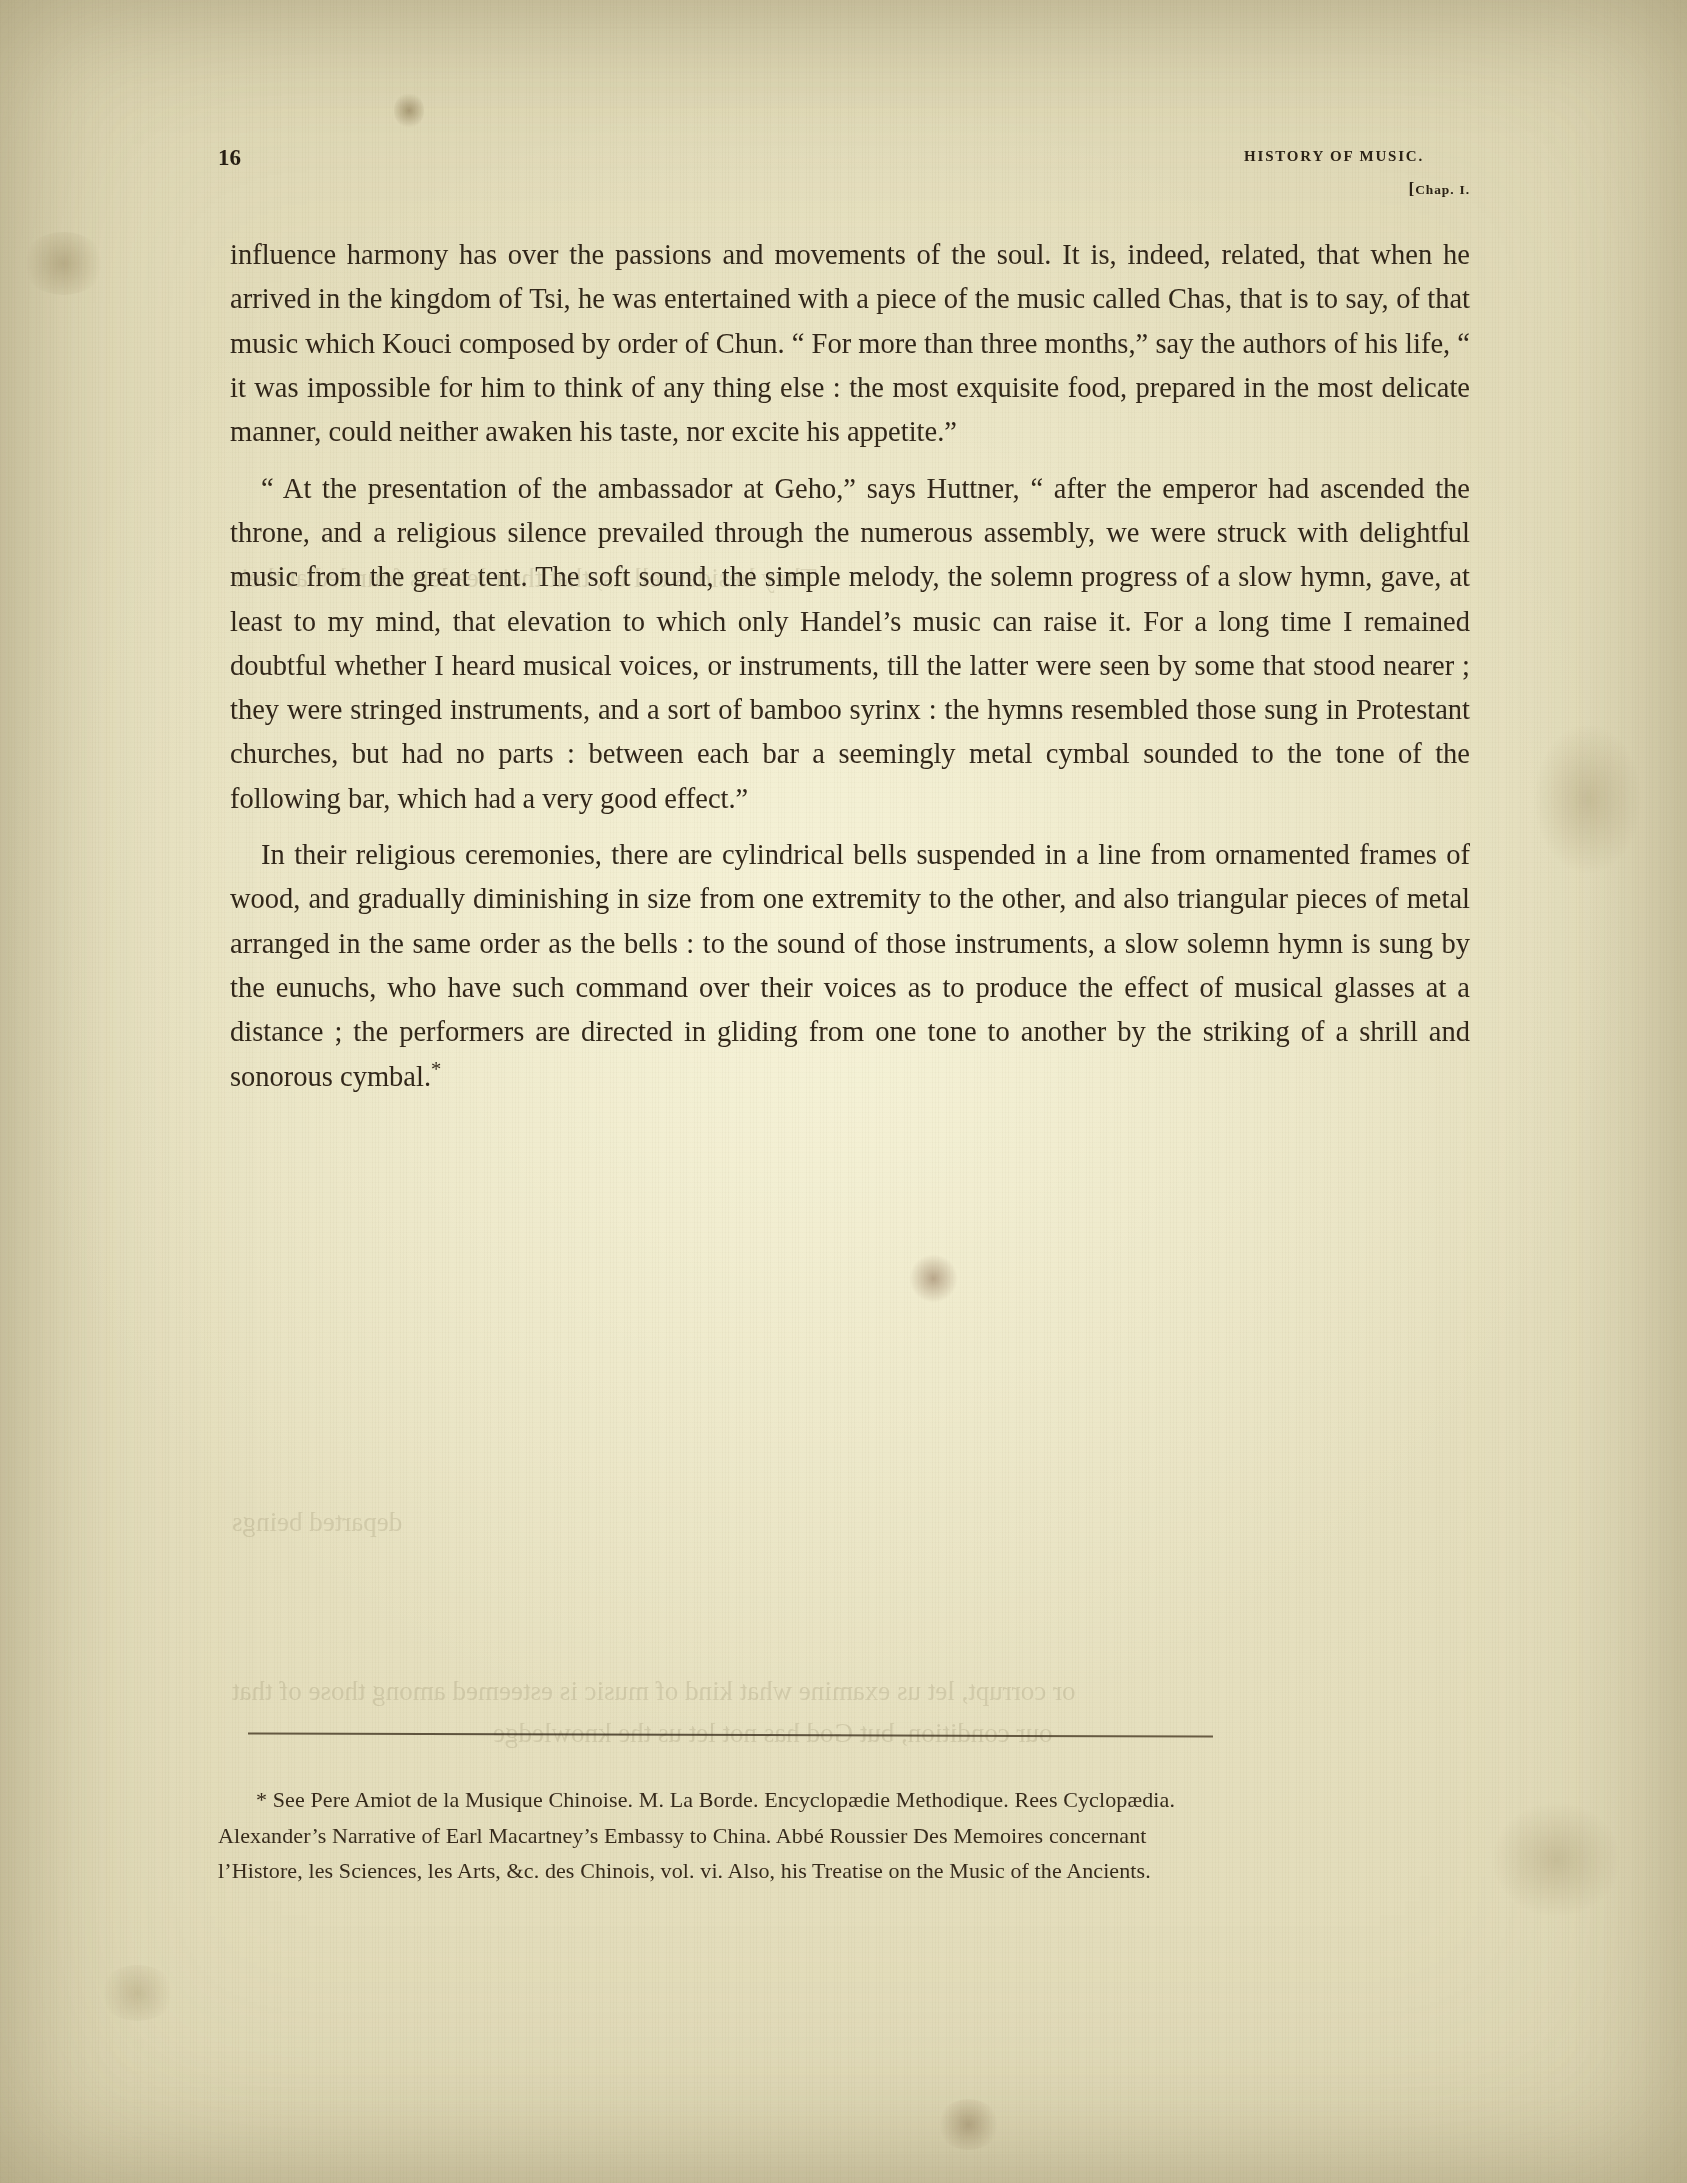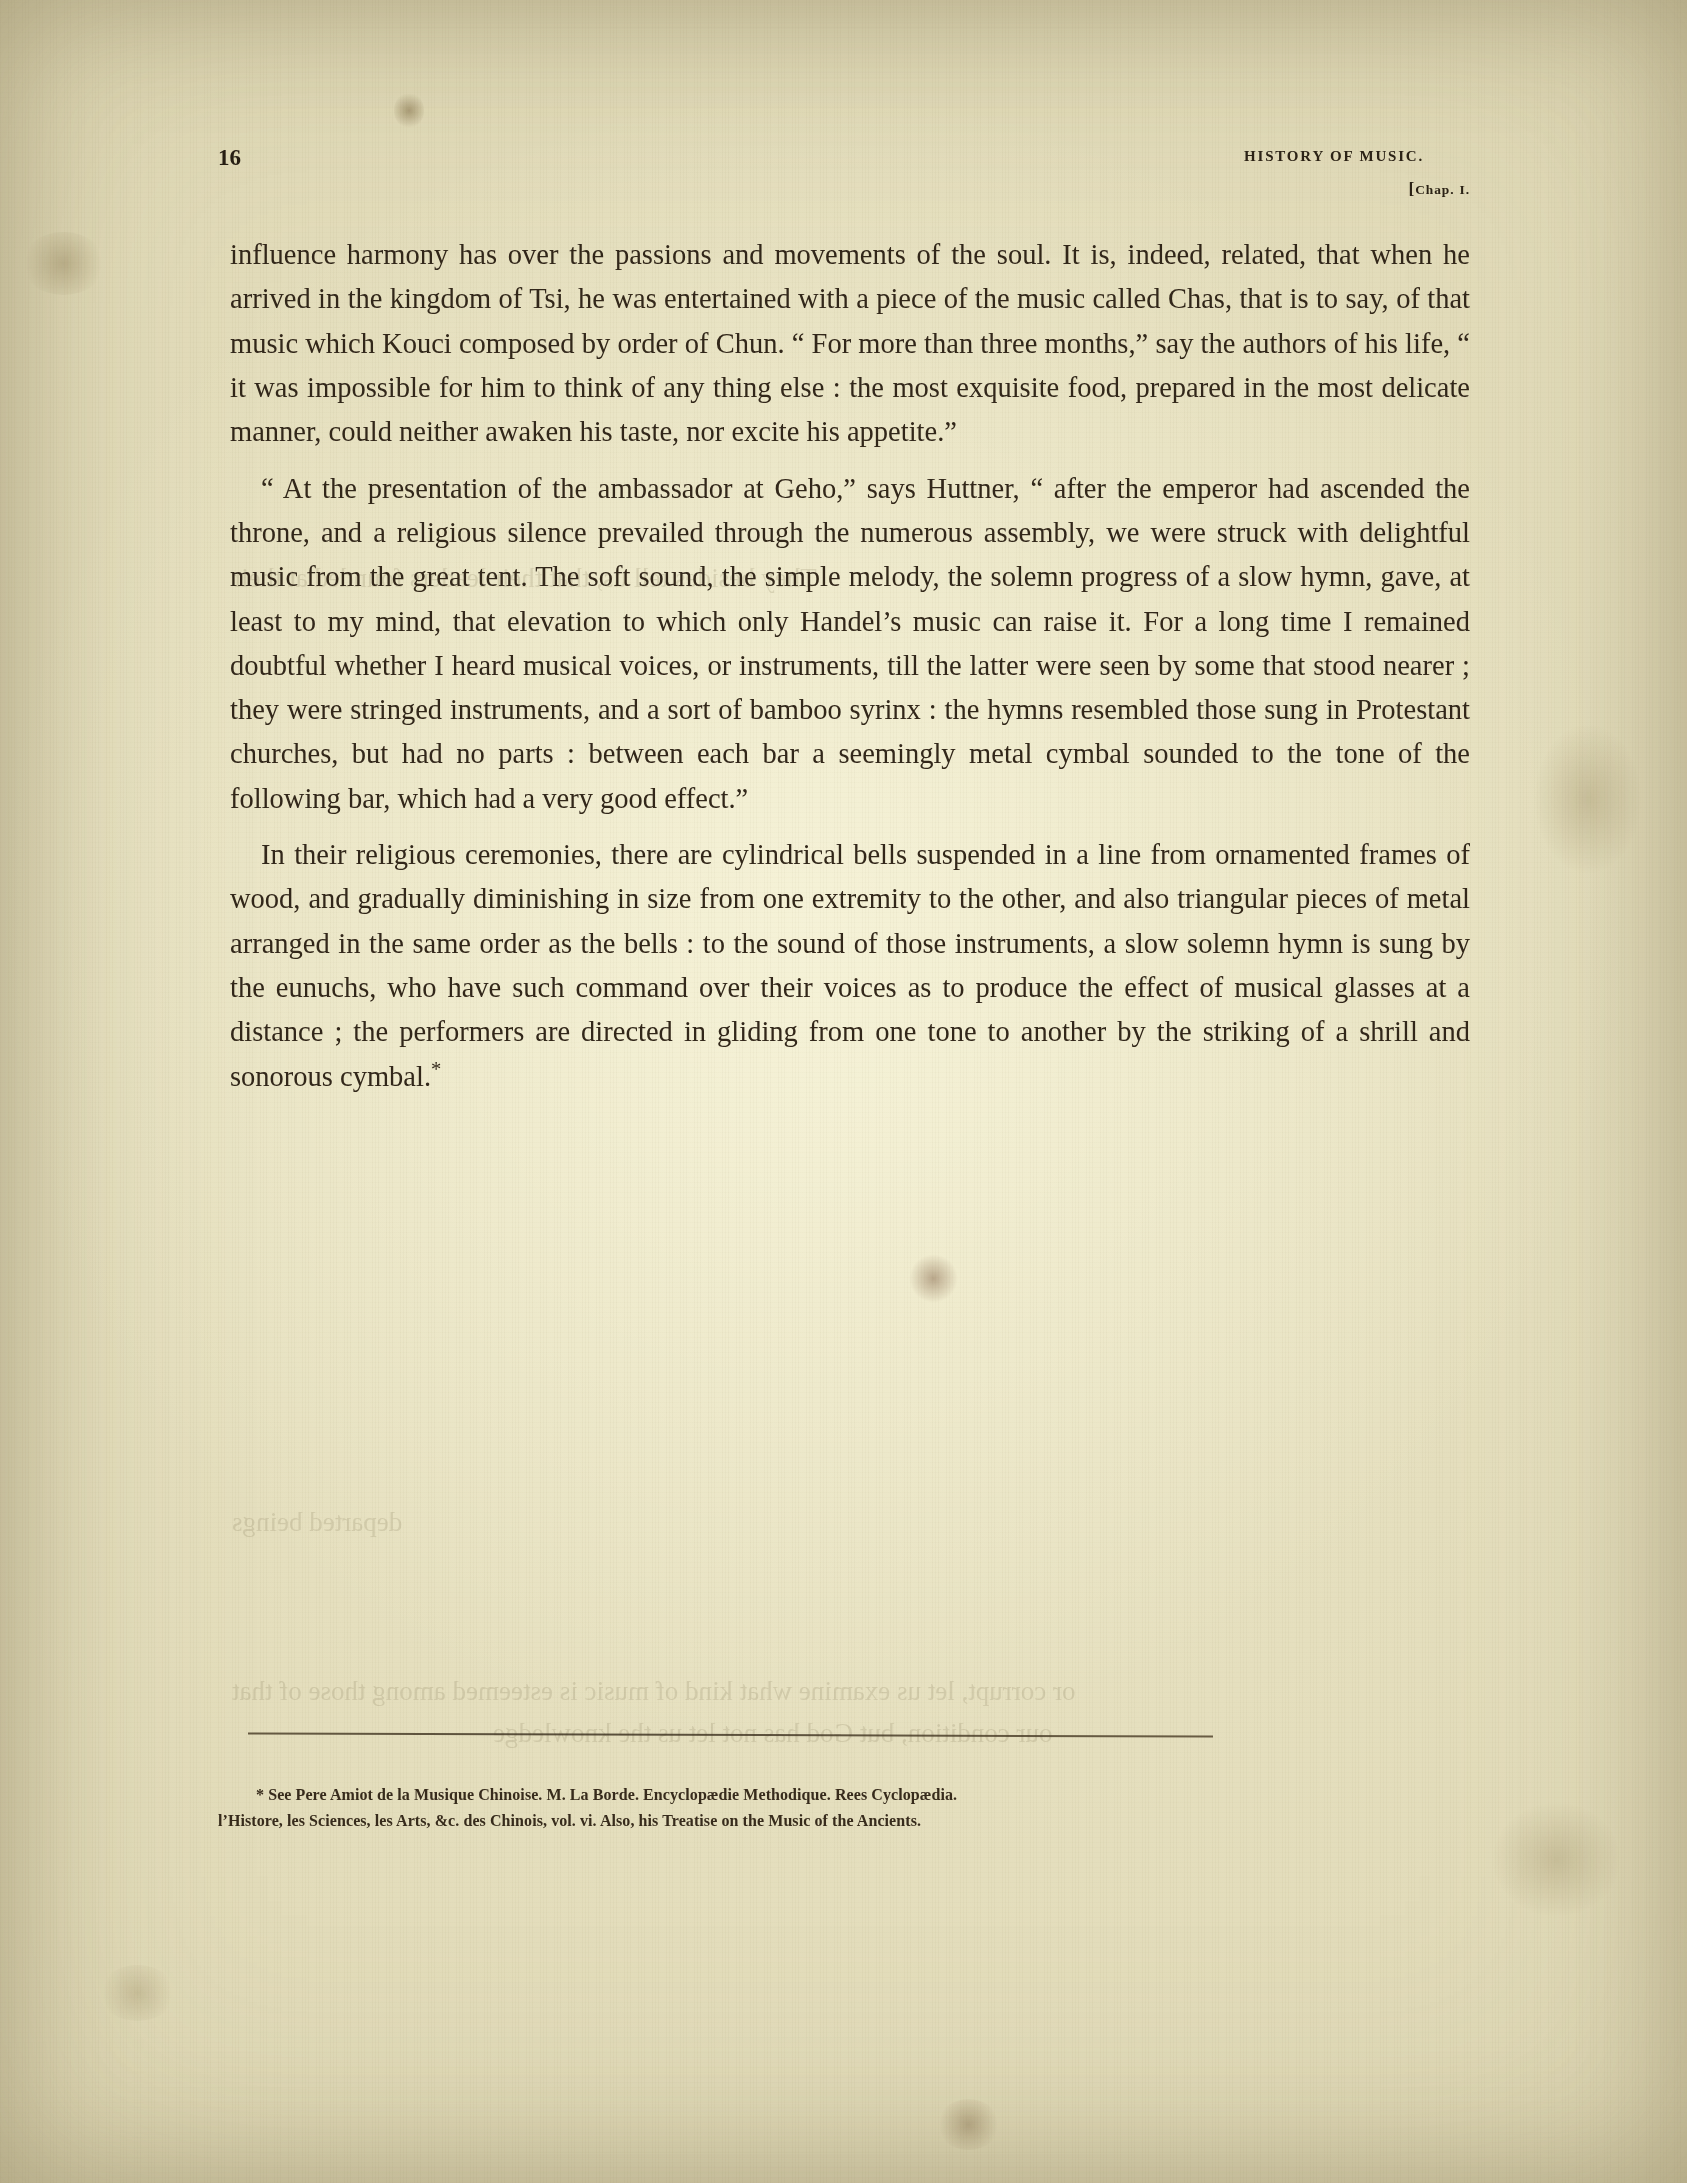--- a/index.html
+++ b/index.html
@@ -137,25 +137,25 @@
     height: 2.1px;
     background: linear-gradient(90deg, #4a3d28 0%, #3a2f1e 35%, #4e4029 100%);
     opacity: 0.82;
     transform: rotate(0.18deg);
   }
   .footnote {
     position: absolute;
     left: 218px;
     top: 1782px;
     width: 1264px;
-    font-size: 16px;
+    font-size: 22px;
     line-height: 1.62;
     text-align: justify;
     color: #372b1c;
-    font-weight: 700;
+    font-weight: 400;
     letter-spacing: 0.005em;
   }
   .footnote .fn-indent { display: inline-block; width: 38px; }
   .footnote p { margin: 0; }
 </style>
 </head>
 <body>
 
 <div class="page">
 
@@ -187,18 +187,19 @@
       <p class="indent">“ At the presentation of the ambassador at Geho,” says Huttner, “ after the emperor had ascended the throne, and a religious silence prevailed through the numerous assembly, we were struck with delightful music from the great tent. The soft sound, the simple melody, the solemn progress of a slow hymn, gave, at least to my mind, that elevation to which only Handel’s music can raise it.   For a long time I remained doubtful whether I heard musical voices, or instruments, till the latter were seen by some that stood nearer ; they were stringed instruments, and a sort of bamboo syrinx : the hymns resembled those sung in Protestant churches, but had no parts : between each bar a seemingly metal cymbal sounded to the tone of the following bar, which had a very good effect.”</p>
       <p class="indent"><span>In their religious ceremonies, there are cylindrical bells suspended in a line from ornamented frames of wood, and gradually diminishing in size from one extremity to the other, and also triangular pieces of metal arranged in the same order as the bells : to the sound of those instruments, a slow solemn hymn is sung by the eunuchs, who have such command over their voices as to produce the effect of musical glasses at a distance ; the performers are directed in gliding from one tone to another by the striking of a shrill and sonorous cymbal.</span><span class="fnref">*</span></p>
     </div>
 
   </div>
 
   <div class="rule"></div>
 
   <div class="footnote">
     <p><span class="fn-indent"></span><span>* See Pere Amiot de la Musique Chinoise.  M. La Borde.  Encyclopædie Methodique.  Rees Cyclopædia.</span></p>
+    <p>Alexander’s Narrative of Earl Macartney’s Embassy to China.   Abbé Roussier Des Memoires concernant</p>
     <p>l’Histore, les Sciences, les Arts, &amp;c. des Chinois, vol. vi.   Also, his Treatise on the Music of the Ancients.</p>
   </div>
 
   <div class="vignette"></div>
 </div>
 
 
 </body></html>

